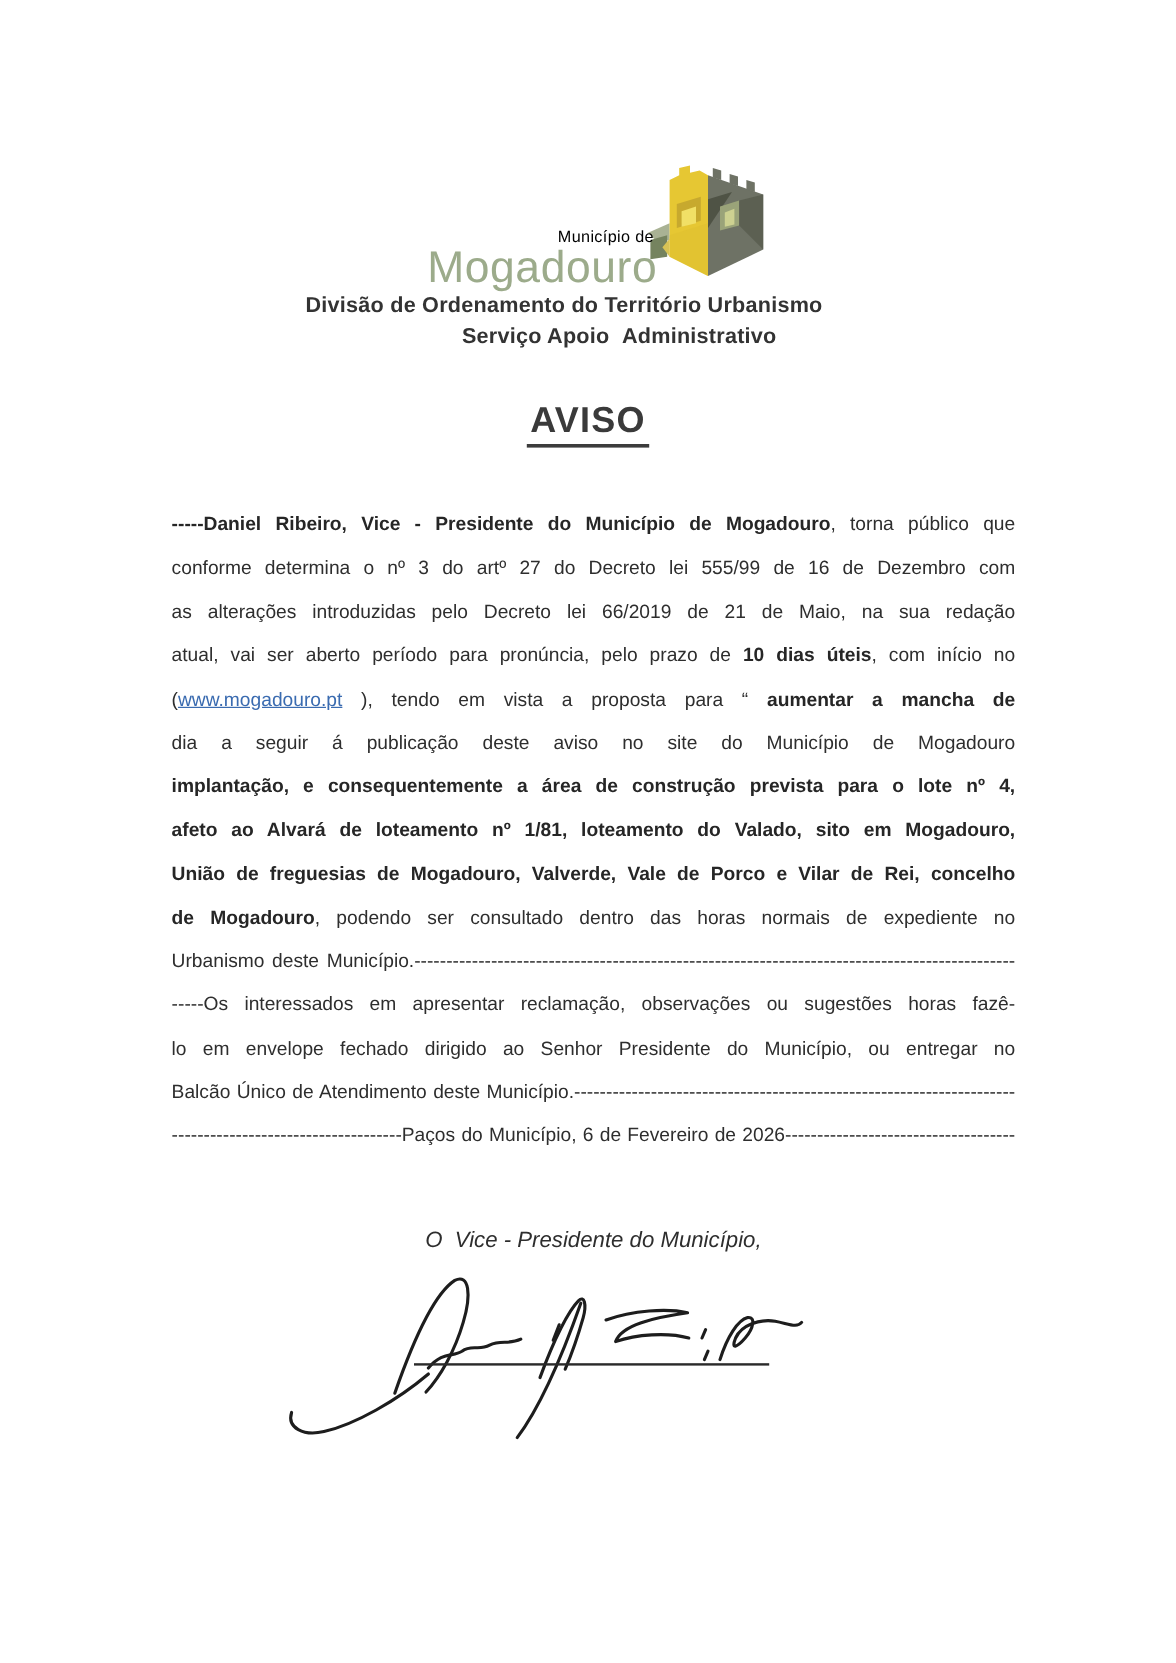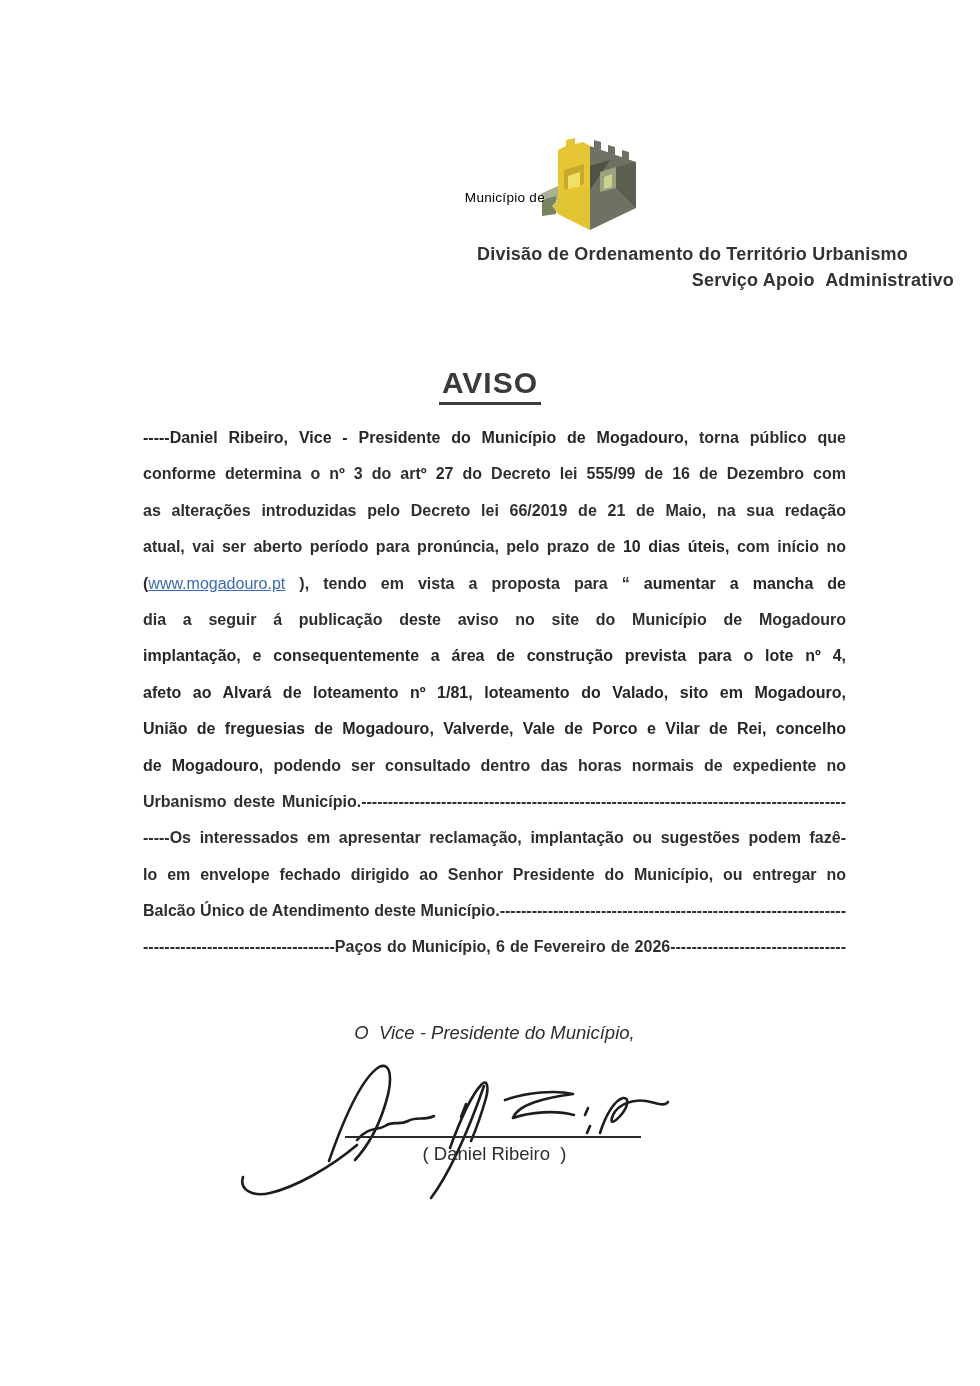--- a/index.html
+++ b/index.html
@@ -15,40 +15,40 @@
   .logo-castle{position:absolute;left:538px;top:136px;width:112px;height:100px;}
   .brand-small{
     position:absolute;left:420px;top:190px;width:125px;
     text-align:right;font-size:13.5px;color:#000000;letter-spacing:.3px;
   }
   .brand{
     position:absolute;left:356px;top:204px;
     font-size:37px;line-height:1;color:#9cab8b;letter-spacing:.5px;
   }
   .dept{
-    position:absolute;left:0;width:908px;text-align:right;
+    position:absolute;left:16px;width:908px;text-align:center;
     font-weight:700;font-size:18px;color:#333333;letter-spacing:.2px;
   }
   .dept1{top:244px;}
   .dept2{top:270px;margin-left:46px;}
   
-  .title-wrap{position:absolute;left:0;top:334px;width:980px;text-align:center;margin-top:32px;}
+  .title-wrap{position:absolute;left:0;top:334px;width:980px;text-align:center;}
   .title{
     display:inline-block;font-weight:700;font-size:30px;color:#3a3a3a;
     letter-spacing:1px;border-bottom:3.5px solid #3c3c3c;padding:0 3px 2px 3px;
   }
   
   .body-col{position:absolute;left:143px;top:420px;width:703px;}
   .bl{
     height:36.4px;line-height:36.4px;font-size:16px;
     text-align:justify;text-align-last:justify;-moz-text-align-last:justify;
     overflow:hidden;overflow-wrap:break-word;color:#2e2e2e;
   }
   .sb{font-weight:700;color:#262626;}
-  .sr{font-weight:700;margin-top:41px;}
+  .sr{font-weight:400;margin-top:41px;}
   .slink{color:#3a6bb0;text-decoration:underline;cursor:pointer;}
   
   .signoff{
     position:absolute;left:143px;top:1022px;width:703px;text-align:center;
     font-size:18.5px;color:#2e2e2e;font-style:italic;
   }
   .sig-svg{position:absolute;left:225px;top:1050px;width:470px;height:165px;}
   .sig-rule{position:absolute;left:345px;top:1136px;width:296px;height:2.2px;background:#2a2a2a;}
   .sig-name{
     position:absolute;left:143px;top:1143px;width:703px;text-align:center;
@@ -74,41 +74,42 @@
     <polygon points="52,10 98,26 98,72 52,94" fill="#6e7265"></polygon>
     <polygon points="56,4 63,6 63,14 56,12" fill="#6e7265"></polygon>
     <polygon points="70,9 77,11 77,19 70,17" fill="#6e7265"></polygon>
     <polygon points="84,14 91,16 91,24 84,22" fill="#6e7265"></polygon>
     <polygon points="52,30 72,24 52,54" fill="#4f5345"></polygon>
     <polygon points="62,36 78,31 78,52 62,56" fill="#9aa379"></polygon>
     <polygon points="66,41 74,38 74,51 66,53" fill="#cdd191"></polygon>
     <polygon points="78,31 98,26 98,72 78,52" fill="#5c6052"></polygon>
   </svg>
   <div class="brand-small">Município de</div>
+  <div class="brand">Mogadouro</div>
 
   <div class="dept dept1">Divisão de Ordenamento do Território Urbanismo</div>
   <div class="dept dept2">Serviço Apoio &nbsp;Administrativo</div>
 
   <div class="title-wrap">
     <span class="title">AVISO</span>
   </div>
 
   <div class="body-col">
     <div class="bl"><span class="sb">-----Daniel Ribeiro, Vice - Presidente do Município de Mogadouro</span><span class="sr">, torna público que</span></div>
     <div class="bl"><span class="sr">conforme determina o nº 3 do artº 27 do Decreto lei 555/99 de 16 de Dezembro com</span></div>
     <div class="bl"><span class="sr">as alterações introduzidas pelo Decreto lei 66/2019 de 21 de Maio, na sua redação</span></div>
     <div class="bl"><span class="sr">atual, vai ser aberto período para pronúncia, pelo prazo de </span><span class="sb">10 dias úteis</span><span class="sr">, com início no</span></div>
     <div class="bl"><span class="sr">(</span><span class="slink">www.mogadouro.pt</span><span class="sr"> ), tendo em vista a proposta para “ </span><span class="sb">aumentar a mancha de</span></div>
     <div class="bl"><span class="sr">dia a seguir á publicação deste aviso no site do Município de Mogadouro</span></div>
     <div class="bl"><span class="sb">implantação, e consequentemente a área de construção prevista para o lote nº 4,</span></div>
     <div class="bl"><span class="sb">afeto ao Alvará de loteamento nº 1/81, loteamento do Valado, sito em Mogadouro,</span></div>
     <div class="bl"><span class="sb">União de freguesias de Mogadouro, Valverde, Vale de Porco e Vilar de Rei, concelho</span></div>
     <div class="bl"><span class="sb">de Mogadouro</span><span class="sr">, podendo ser consultado dentro das horas normais de expediente no</span></div>
     <div class="bl"><span class="sr">Urbanismo deste Município.------------------------------------------------------------------------------------------------</span></div>
-    <div class="bl"><span class="sr">-----Os interessados em apresentar reclamação, implantação ou sugestões podem fazê-</span></div>
+    <div class="bl"><span class="sr">-----Os interessados em apresentar reclamação, observações ou sugestões horas fazê-</span></div>
     <div class="bl"><span class="sr">lo em envelope fechado dirigido ao Senhor Presidente do Município, ou entregar no</span></div>
     <div class="bl"><span class="sr">Balcão Único de Atendimento deste Município.----------------------------------------------------------------------</span></div>
     <div class="bl"><span class="sr">------------------------------------Paços do Município, 6 de Fevereiro de 2026------------------------------------</span></div>
   </div>
 
   <div class="signoff">O &nbsp;Vice - Presidente do Município,</div>
 
   <svg class="sig-svg" viewBox="0 0 470 165" aria-hidden="true">
     <g fill="none" stroke="#1d1d1d" stroke-width="2.6" stroke-linecap="round" stroke-linejoin="round">
       <path d="M104,111 C119,68 137,28 154,17 C166,11 168,29 161,52 C154,76 142,97 130,110"></path>
@@ -116,15 +117,14 @@
       <path d="M241,54 L236,67"></path>
       <path d="M225,98 C237,65 249,42 257,34 C262,29 264,37 261,48 C257,62 252,77 246,91"></path>
       <path d="M259,36 C247,70 227,120 206,148"></path>
       <path d="M280,50 C302,42 331,40 348,44 C320,48 293,54 288,68 C305,62 331,60 349,65"></path>
       <path d="M363,58 L360,65 M365,76 L362,83"></path>
       <path d="M375,83 C381,64 390,50 398,48 C405,47 403,57 396,65 C389,73 384,75 388,65 C393,54 408,49 421,51 C432,53 439,57 443,52"></path>
       <path d="M18,127 C14,140 28,147 45,143 C71,137 106,117 132,95"></path>
     </g>
   </svg>
   <div class="sig-rule"></div>
-  <div class="sig-name">( Daniel Ribeiro &nbsp;)</div>
 
 </div>
 
 </body></html>

